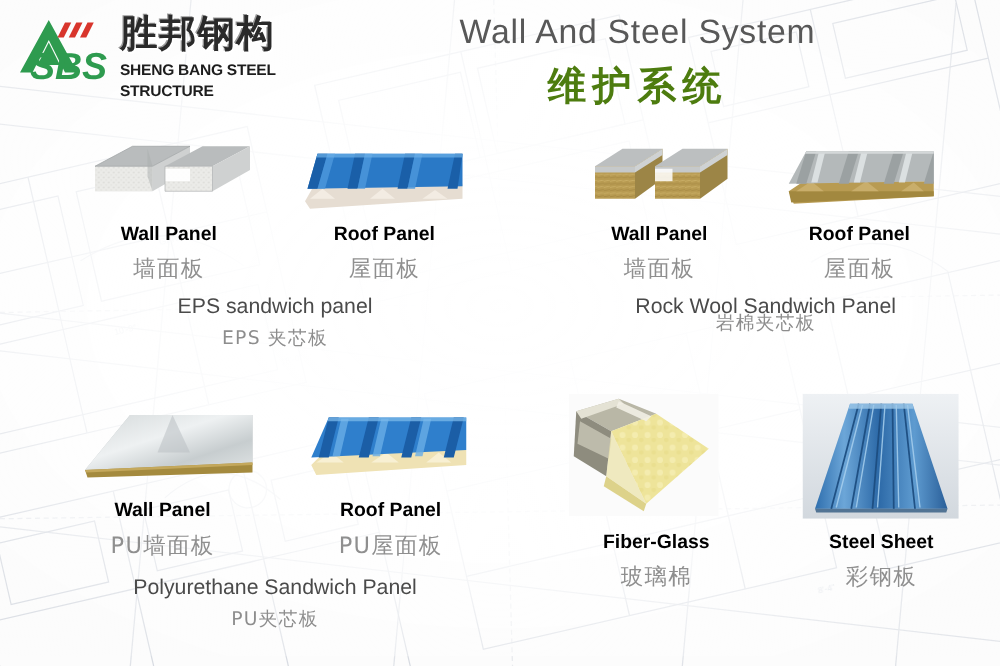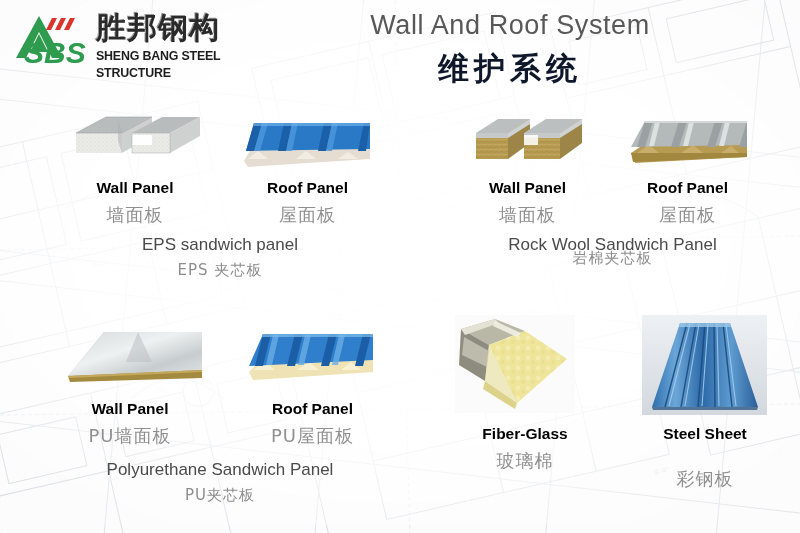--- a/index.html
+++ b/index.html
@@ -38,21 +38,21 @@
     font-family:"Liberation Sans",sans-serif;
   }
 
   
   .title-en{
     position:absolute;left:300px;top:10px;width:420px;text-align:center;
     font-size:27px;color:#585858;letter-spacing:.6px;
   }
   .title-cn{
     position:absolute;left:300px;top:48px;width:420px;text-align:center;
-    font-size:31px;color:#0f172a;letter-spacing:5px;font-weight:bold;
+    font-size:31px;color:#4d7c0f;letter-spacing:5px;font-weight:bold;
     font-family:"DejaVu Sans","Liberation Sans",sans-serif;
   }
 
   
   .group{position:absolute;}
   .grp-title-en{font-size:17px;color:#4a4a4a;text-align:center;white-space:nowrap;}
   .grp-title-cn{font-size:15px;color:#8d8d8d;text-align:center;white-space:nowrap;letter-spacing:1px;
     font-family:"DejaVu Sans","Liberation Sans",sans-serif;}
   .item-en{font-size:15.5px;color:#000000;text-align:center;white-space:nowrap;font-weight:bold;}
   .item-cn{font-size:18px;color:#8f8f8f;text-align:center;white-space:nowrap;letter-spacing:1px;
@@ -154,21 +154,21 @@
       </svg>
     </div>
     <div class="logo-cn">
       <span>胜邦钢构</span>
     </div>
     <div class="logo-en">
       <span>SHENG BANG STEEL STRUCTURE</span>
     </div>
   </div>
 
-  <div class="title-en">Wall And Roof System</div>
+  <div class="title-en">Wall And Steel System</div>
   <div class="title-cn">维护系统</div>
 
   <div class="group" style="left:40px;top:105px;width:360px;height:170px;">
 
     <div class="item" style="left:10px;top:0;width:170px;">
       <div class="pic" style="left:16px;top:0;">
         <svg width="140" height="70" viewBox="0 0 140 70">
           <g>
             <path d="M10 28 L40 12 L86 12 L56 28 Z" fill="#b9bcbd"></path>
             <path d="M10 28 L56 28 L56 48 L10 48 Z" fill="#e8e8e6"></path>
@@ -391,17 +391,17 @@
             <line x1="57" y1="9" x2="43" y2="91"></line>
             <line x1="66" y1="9" x2="60" y2="91"></line>
             <line x1="75" y1="9" x2="77" y2="91"></line>
             <line x1="84" y1="9" x2="94" y2="91"></line>
           </g>
           <path d="M38 8 L88 8 L89 12 L37 12 Z" fill="#9dc8e8" opacity=".8"></path>
           <path d="M10 92 L116 92 L115 95 L11 95 Z" fill="#1b4873" opacity=".7"></path>
         </svg>
       </div>
       <div class="item-en" style="position:absolute;left:0;top:110px;width:170px;">Steel Sheet</div>
-      <div class="item-cn" style="position:absolute;left:0;top:152px;width:170px;">彩钢板</div>
+      <div class="item-cn" style="position:absolute;left:0;top:134px;width:170px;">彩钢板</div>
     </div>
   </div>
 
 </div>
 
 </body></html>

